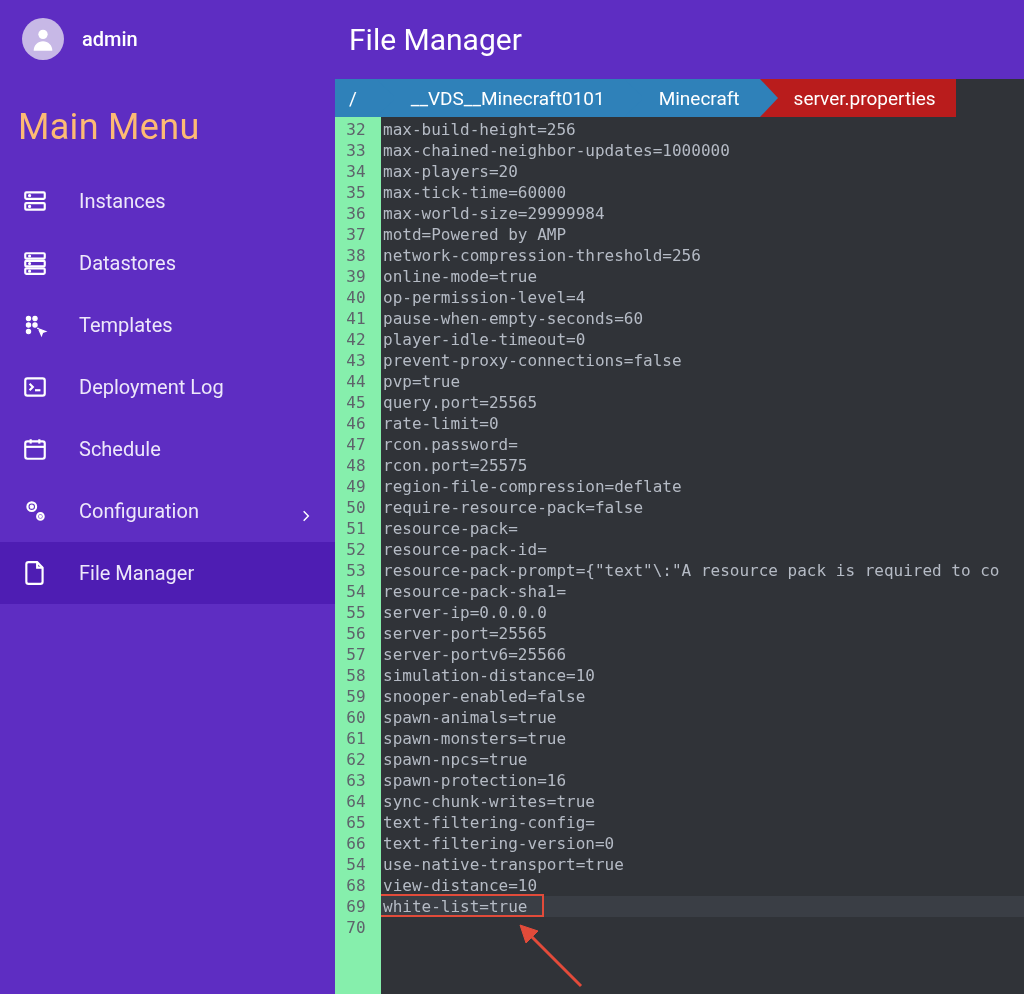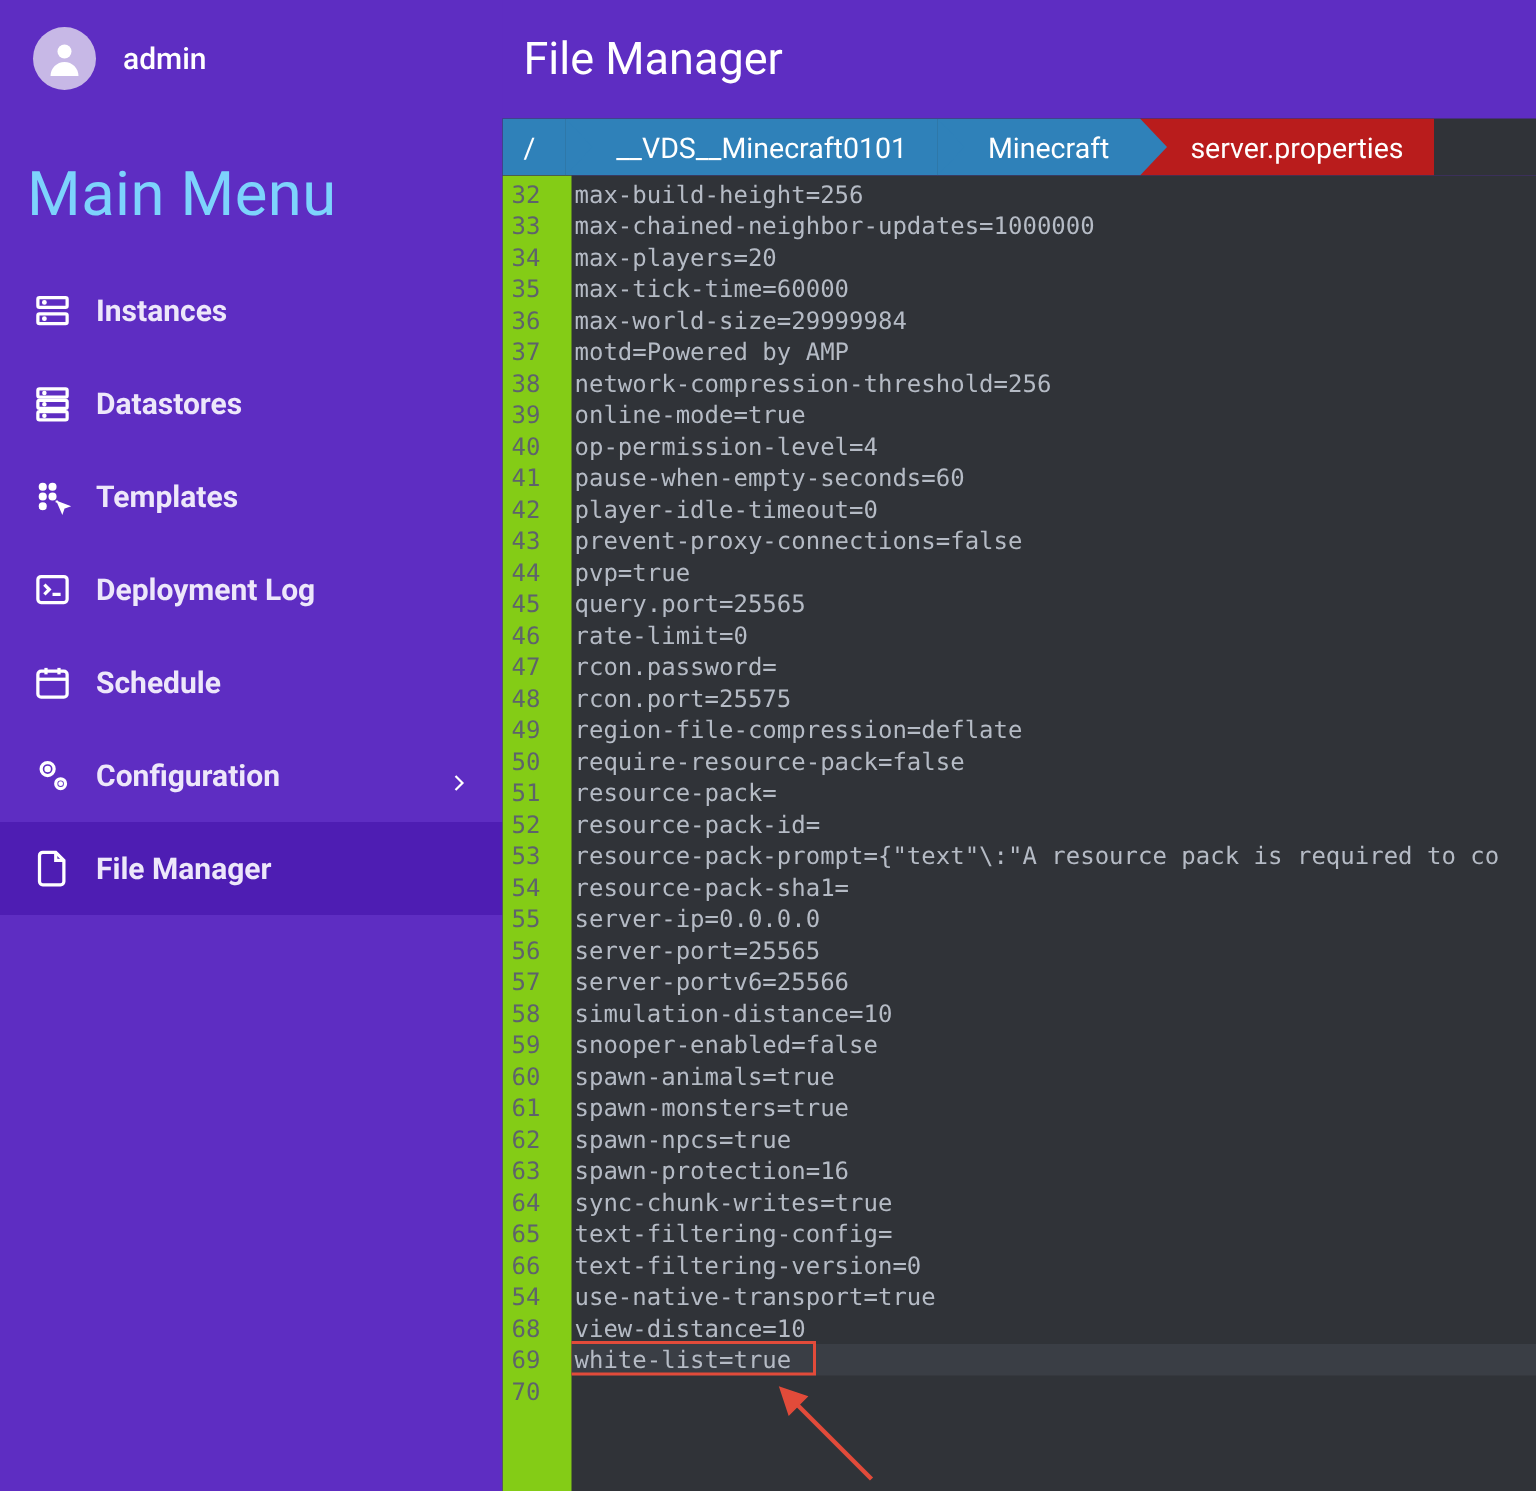--- a/index.html
+++ b/index.html
@@ -34,38 +34,37 @@
     border-radius: 50%;
     background: #c7b8e6;
     display: flex;
     align-items: center;
     justify-content: center;
   }
   .avatar svg { width: 28px; height: 28px; fill: #fff; }
   .username { font-size: 20px; font-weight: 500; color: #fff; }
 
   .main-menu-title {
-    font-size: 41px;
+    font-size: 36px;
     font-weight: 400;
-    color: #7dd3fc;
+    color: #fdba74;
     padding: 28px 18px 22px 18px;
     letter-spacing: .3px;
   }
 
   .nav { display: flex; flex-direction: column; }
   .nav-item {
     display: flex;
     align-items: center;
-    gap: 16px;
+    gap: 31px;
     padding: 18px 22px;
     font-size: 20px;
     color: #ede7fa;
     cursor: pointer;
     position: relative;
-    font-weight: bold;
   }
   .nav-item.active { background: #4e1db3; }
   .nav-item .nav-icon {
     width: 26px; height: 26px;
     display: inline-flex; align-items: center; justify-content: center;
   }
   .nav-item .nav-icon svg { width: 26px; height: 26px; fill: #fff; stroke: #fff; }
   .nav-item .chevron {
     margin-left: auto;
     width: 14px; height: 14px;
@@ -138,24 +137,24 @@
     flex: 1;
     background: #303338;
     display: flex;
     font-family: "Menlo", "Consolas", "DejaVu Sans Mono", monospace;
     font-size: 16px;
     line-height: 21px;
     overflow: hidden;
     position: relative;
   }
   .gutter {
-    background: #84cc16;
+    background: #86efac;
     color: #5e636b;
     padding: 2px 10px 2px 6px;
-    text-align: left;
+    text-align: center;
     user-select: none;
     min-width: 46px;
   }
   .code {
     flex: 1;
     color: #b5bbc5;
     padding: 2px 0;
     white-space: pre;
     overflow: hidden;
     position: relative;

